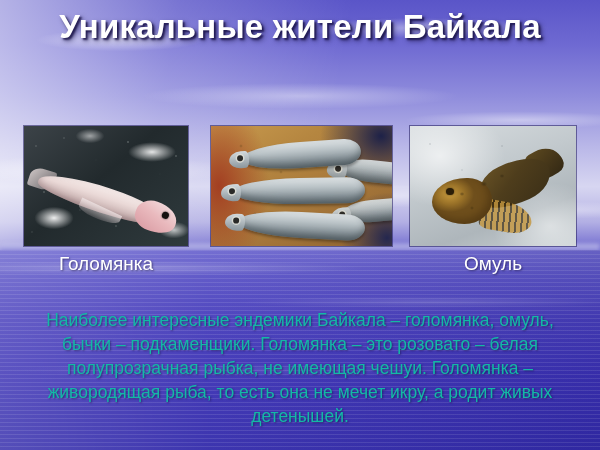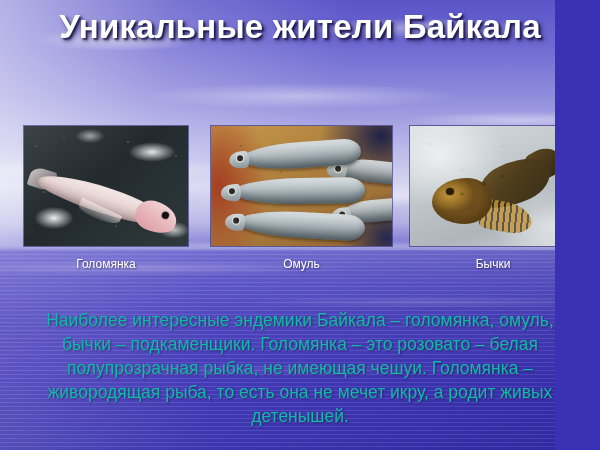--- a/index.html
+++ b/index.html
@@ -1,21 +1,21 @@
 <!DOCTYPE html>
 <html><head>
 <meta charset="utf-8">
 <style>
   html,body{margin:0;padding:0;}
   body{
     width:600px;height:450px;overflow:hidden;
     font-family:"Liberation Sans", sans-serif;
     background:#3a32b4;
   }
-  .slide{position:relative;width:555px;height:450px;overflow:hidden;}
+  .slide{position:relative;width:600px;height:450px;overflow:hidden;}
 
   
   .bg-sky{
     position:absolute;left:0;top:0;width:600px;height:252px;
     background:
       linear-gradient(100deg, rgba(255,255,255,0.55) 0%, rgba(255,255,255,0.18) 28%, rgba(255,255,255,0.0) 55%),
       linear-gradient(180deg,#5a55c8 0%,#6f6ad2 18%,#8f8cdc 38%,#b9b7e8 58%,#d7d6f1 74%,#b3b0e4 88%,#6a64cd 100%);
   }
   .bg-sky:after{
     content:"";position:absolute;inset:0;
@@ -220,21 +220,21 @@
     background:
       radial-gradient(4px 3px at 30px 50px,#3a2c10,transparent 65%),
       radial-gradient(5px 4px at 52px 40px,#342711,transparent 65%),
       radial-gradient(4px 3px at 70px 32px,#2e240f,transparent 65%),
       radial-gradient(3px 3px at 40px 64px,#40300f,transparent 65%);
   }
 
   
   .caption{
     position:absolute;top:253px;
-    color:#ffffff;font-size:12px;line-height:22px;font-weight:normal;
+    color:#ffffff;font-size:19px;line-height:22px;font-weight:normal;
     text-align:center;
     text-shadow:1px 1px 2px rgba(20,14,60,.6);
     white-space:nowrap;
   }
   .cap-1{left:24px;width:164px;}
   .cap-2{left:211px;width:181px;}
   .cap-3{left:410px;width:166px;}
 
   
   .body-text{
@@ -288,18 +288,17 @@
         <div class="p3-body"></div>
         <div class="p3-pfin"></div>
         <div class="p3-head"></div>
         <div class="p3-spot"></div>
         <div class="p3-eye"></div>
       </div>
     </div>
   </div>
 
   <div class="caption cap-1">Голомянка</div>
-  <div class="caption cap-2">Омуль</div>
-  <div class="caption cap-3">Бычки</div>
+  <div class="caption cap-3">Омуль</div>
 
   <div class="body-text">Наиболее интересные эндемики Байкала – голомянка, омуль, бычки – подкаменщики. Голомянка – это розовато – белая полупрозрачная рыбка, не имеющая чешуи. Голомянка – живородящая рыба, то есть она не мечет икру, а родит живых детенышей.</div>
 
 </div>
 
 </body></html>

